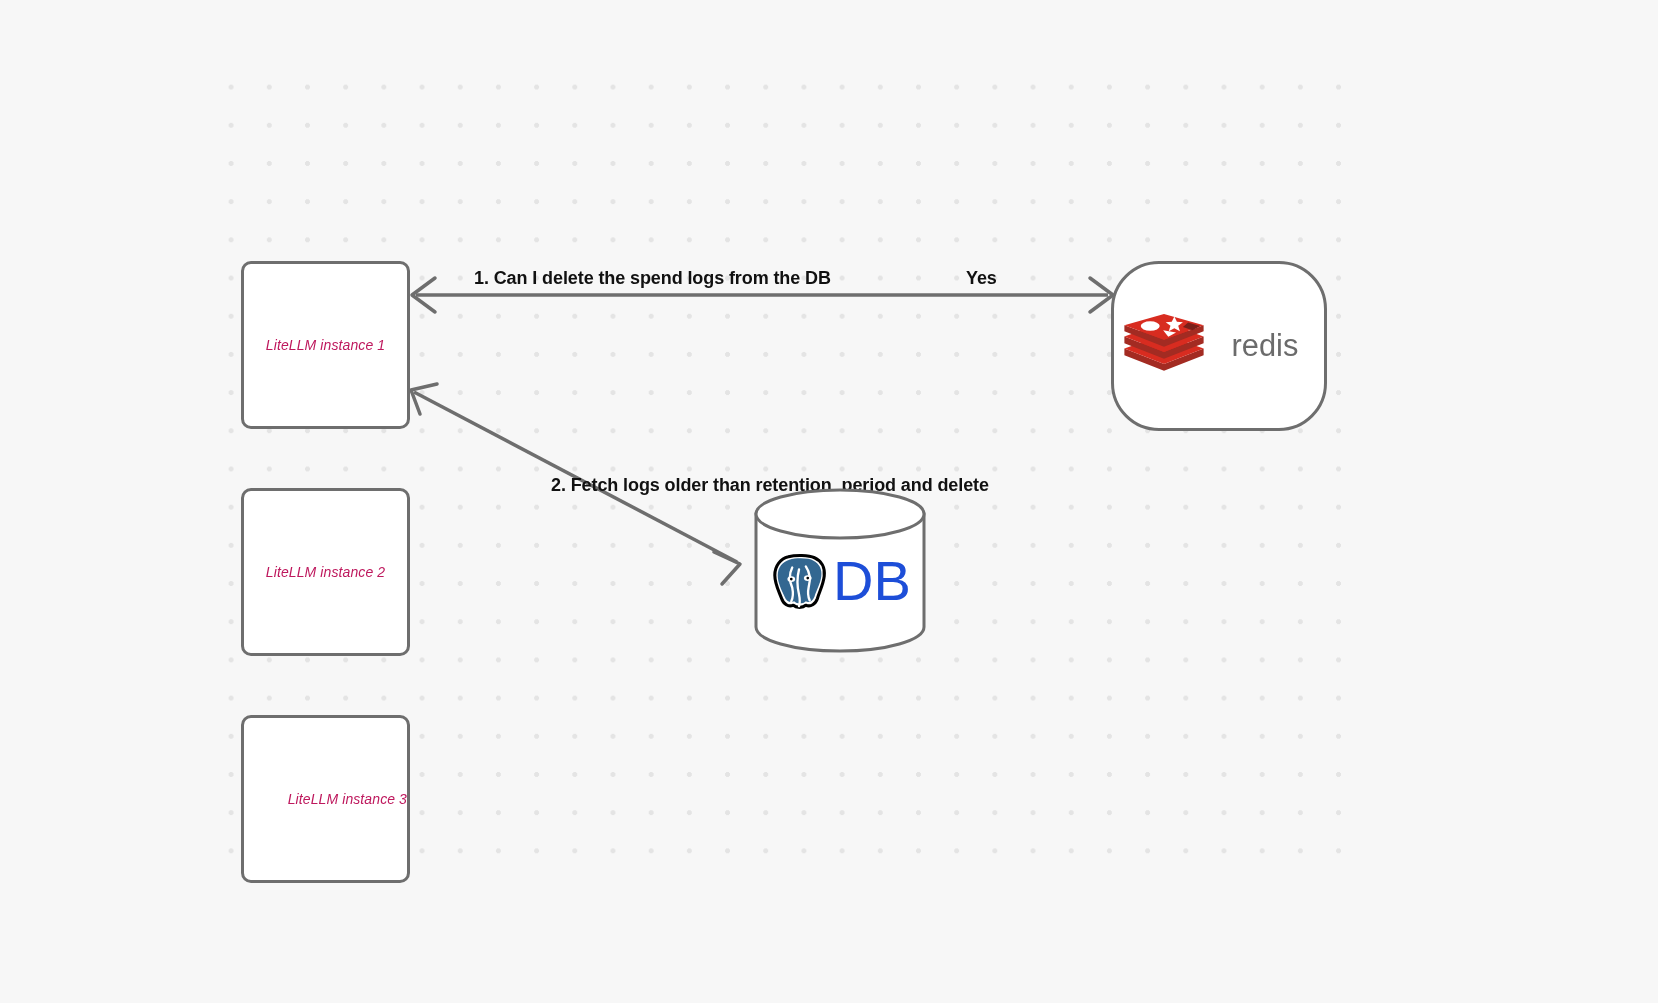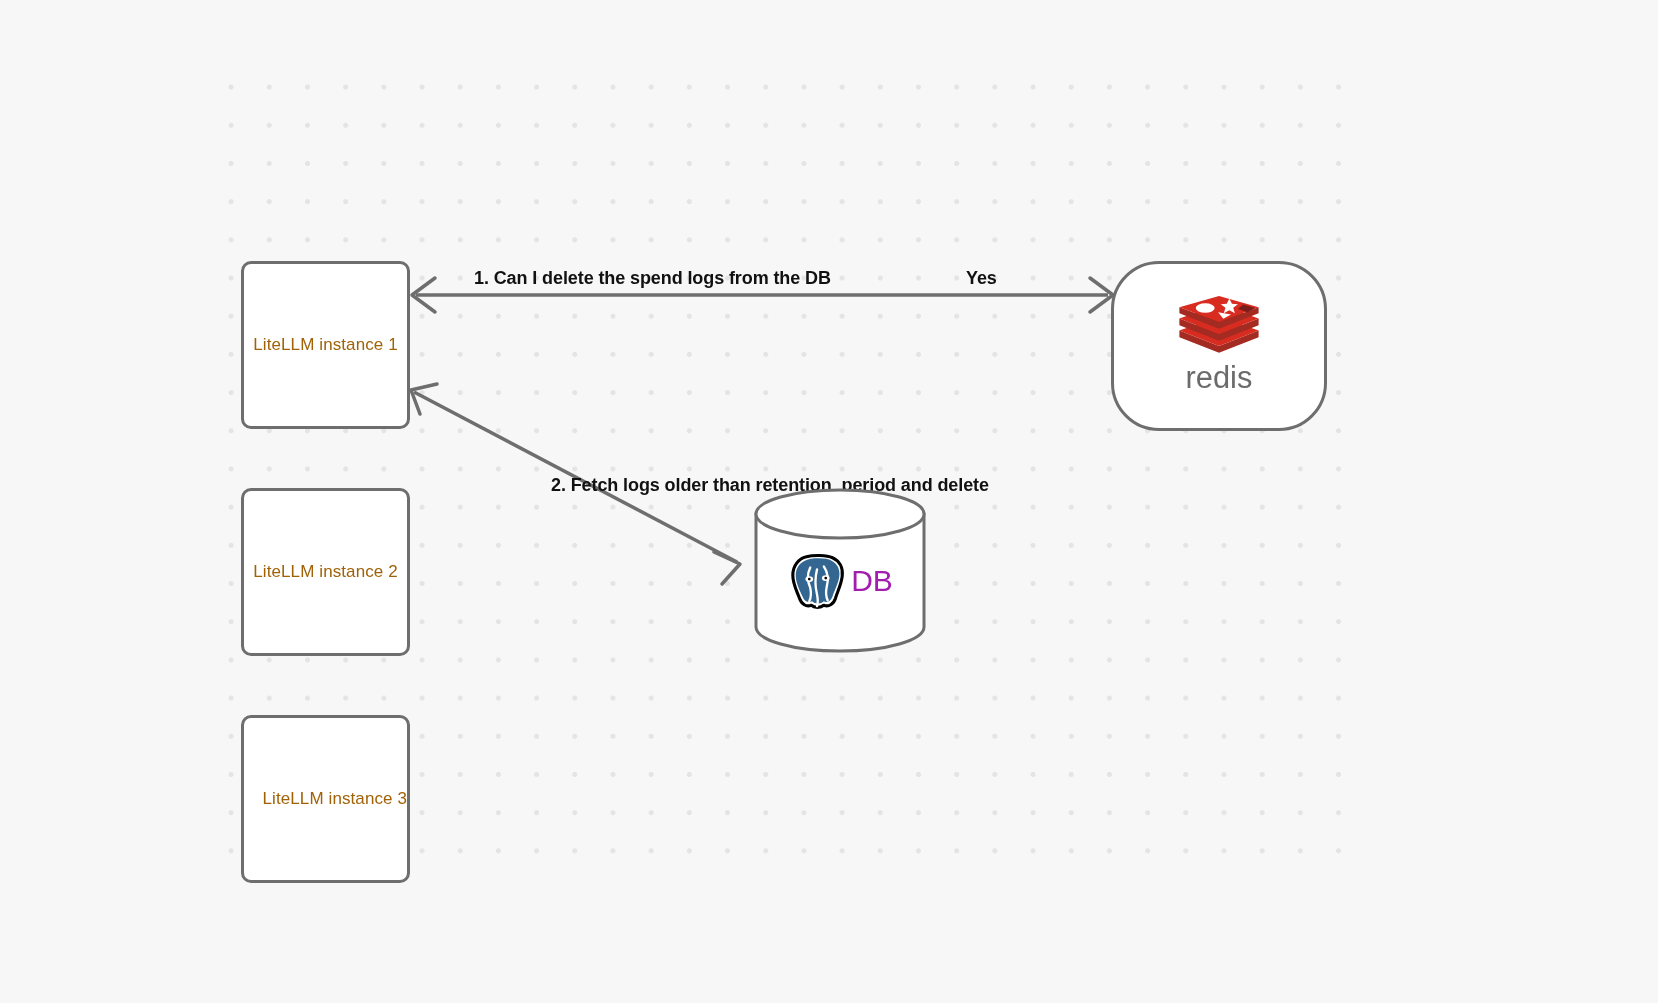--- a/index.html
+++ b/index.html
@@ -36,42 +36,43 @@
     position: absolute;
     box-sizing: border-box;
     background: #ffffff;
     border: 3px solid #6e6e6e;
     border-radius: 10px;
     display: flex;
     align-items: center;
     justify-content: center;
   }
   .node-box .node-label {
-    font-size: 17px;
-    color: #a16207;
+    font-size: 14px;
+    color: #be185d;
     font-family: "Liberation Sans", sans-serif;
     letter-spacing: 0.1px;
+    font-style: italic;
   }
   #node-litellm-1 { left: 241px; top: 261px; width: 169px; height: 168px; }
   #node-litellm-2 { left: 241px; top: 488px; width: 169px; height: 168px; justify-content: center; }
   #node-litellm-3 { left: 241px; top: 715px; width: 169px; height: 168px; justify-content: flex-end; }
 
   
   #node-redis {
     position: absolute;
     left: 1111px;
     top: 261px;
     width: 216px;
     height: 170px;
     box-sizing: border-box;
     background: #ffffff;
     border: 3px solid #6e6e6e;
     border-radius: 48px;
     display: flex;
-    flex-direction: column;
+    flex-direction: row;
     align-items: center;
     justify-content: center;
   }
   #redis-logo-mark { width: 92px; height: 62px; display: block; margin-bottom: 2px;}
   #redis-wordmark { width: 110px; height: 36px; display: block; }
 
   
   #node-db {
     position: absolute;
     left: 753px;
@@ -86,22 +87,22 @@
     top: 52px;
     width: 174px;
     height: 82px;
     display: flex;
     align-items: center;
     justify-content: center;
     gap: 2px;
   }
   #pg-elephant { width: 62px; height: 62px; display: block; }
   #db-text {
-    font-size: 30px;
-    color: #a21caf;
+    font-size: 56px;
+    color: #1d4ed8;
     font-family: "Liberation Sans", sans-serif;
     line-height: 1;
   }
 
   
   #edges {
     position: absolute;
     left: 0; top: 0;
     width: 1658px;
     height: 1003px;

